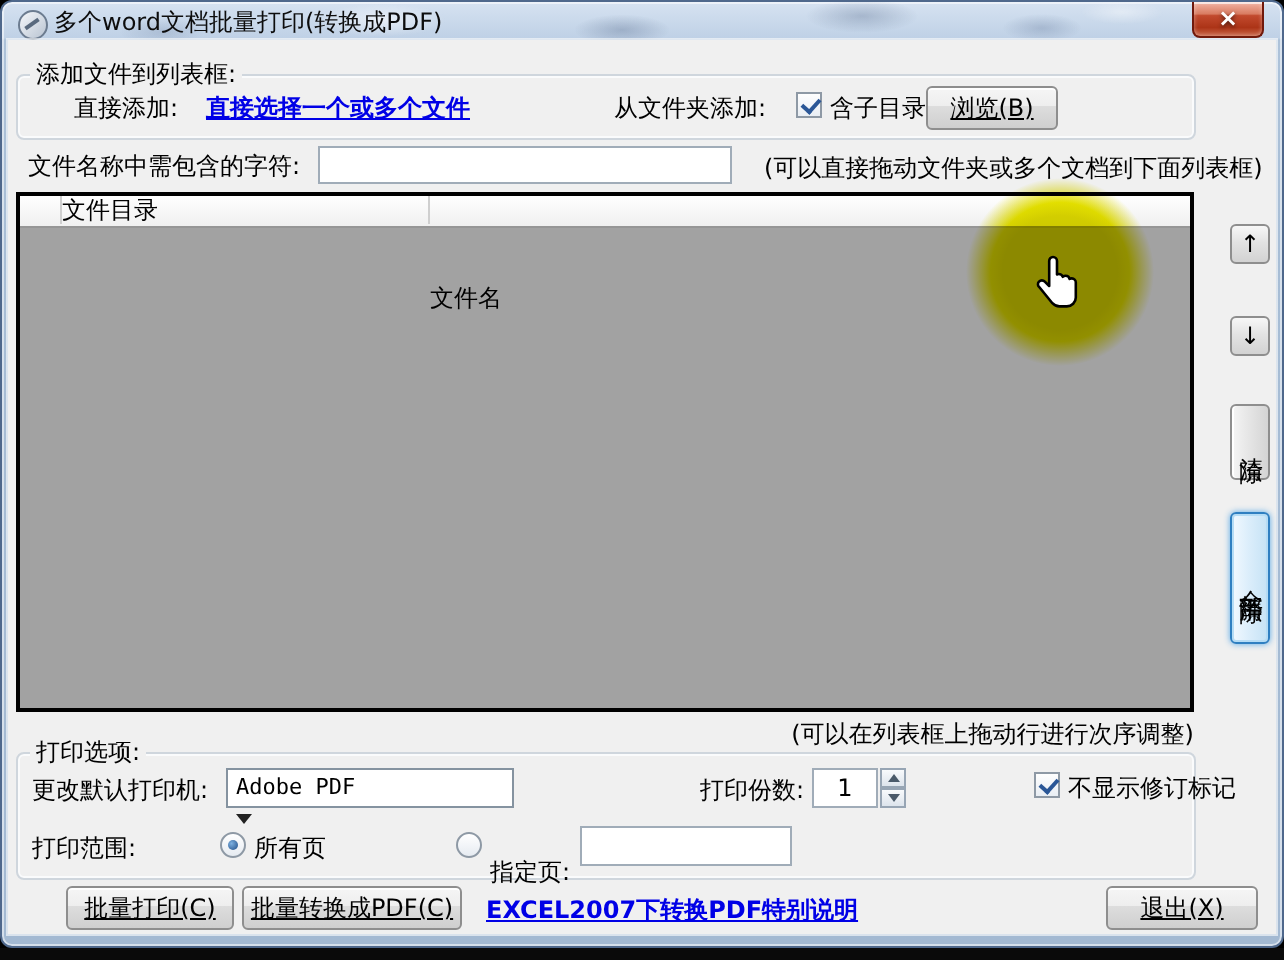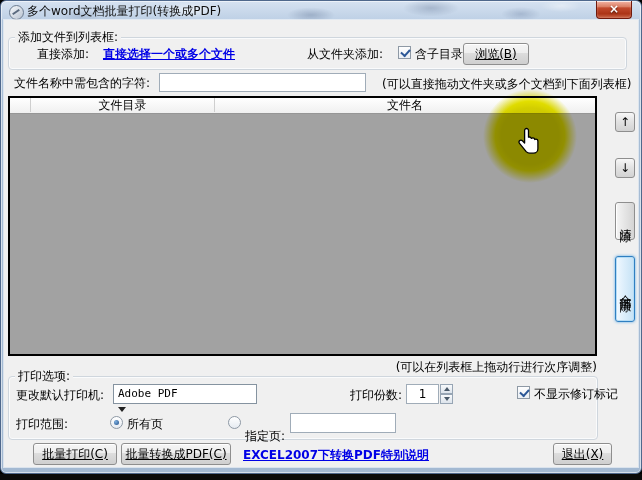--- a/index.html
+++ b/index.html
@@ -50,24 +50,24 @@
   .cbx{position:absolute;width:13px;height:13px;box-sizing:border-box;border:1px solid #8e99a5;
        background:linear-gradient(180deg,#fefefe,#e9eef4);cursor:default;}
   .check{position:absolute;left:2px;top:2px;width:7px;height:4px;border-left:2px solid #2b5797;border-bottom:2px solid #2b5797;transform:rotate(-48deg);}
   .radio{position:absolute;width:13px;height:13px;box-sizing:border-box;border:1px solid #8e99a5;border-radius:50%;
        background:linear-gradient(180deg,#fff,#e6ebf1);cursor:default;}
   .rdot{position:absolute;left:3px;top:3px;width:5px;height:5px;border-radius:50%;
        background:radial-gradient(circle at 35% 35%,#7db0e0,#1f4c86);}
   
   .list{position:absolute;left:4px;top:76px;width:589px;height:260px;box-sizing:border-box;border:2px solid #000;background:#a2a2a2;}
   .list-head{position:relative;height:15px;background:linear-gradient(180deg,#ffffff,#f0f0f0);border-bottom:1px solid #969696;}
-  .hcell{position:absolute;top:0;height:14px;line-height:14px;text-align:center;overflow:hidden;}
+  .hcell{position:absolute;top:0;height:14px;line-height:14px;text-align:left;overflow:hidden;}
   .hc0{left:0;width:20px;border-right:1px solid #cfcfcf;}
   .hc1{left:21px;width:183px;border-right:1px solid #cfcfcf;}
-  .hc2{left:205px;right:0;}
+  .hc2{left:205px;right:0;margin-top:44px;}
   
   .hl{position:absolute;left:479px;top:69px;width:94px;height:94px;border-radius:50%;pointer-events:none;z-index:5;
       mix-blend-mode:multiply;
       background:radial-gradient(closest-side,#dcd700 0,#dcd700 60%,#e6e200 74%,#f2f08e 88%,#ffffff 100%);}
   .cursor{position:absolute;left:513px;top:107px;z-index:6;pointer-events:none;}
   
   .combo{position:absolute;box-sizing:border-box;background:#fff;border:1px solid #8593a0;display:flex;align-items:stretch;cursor:default;}
   .combo-val{flex:1;line-height:18px;padding-left:4px;font-family:"DejaVu Sans Mono","Liberation Mono",monospace;font-size:11px;}
   .combo-ar{width:16px;display:flex;align-items:center;justify-content:center;}
   .tri-dn{width:0;height:0;border:4px solid transparent;border-top:5px solid #222;margin-top:4px;}
@@ -83,21 +83,21 @@
 <body>
 
 <div class="win">
   <div class="noise"></div>
   <div class="app-icon"></div>
   <div class="title">多个word文档批量打印(转换成PDF)</div>
   <div class="close"><span>×</span></div>
 
   <div class="client">
 
-    <div class="grp" style="left:4px;top:17px;width:588px;height:31px;padding-left:29px;">
+    <div class="grp" style="left:4px;top:17px;width:588px;height:31px;">
       <div class="grp-label">添加文件到列表框:</div>
       <div class="lbl" style="left:28px;top:9px;">直接添加:</div>
       <div class="lbl link" style="left:94px;top:9px;">直接选择一个或多个文件</div>
       <div class="lbl" style="left:298px;top:9px;">从文件夹添加:</div>
       <div class="cbx" style="left:389px;top:8px;">
         <div class="check"></div>
       </div>
       <div class="lbl" style="left:406px;top:9px;">含子目录</div>
       <div class="btn" style="left:454px;top:5px;width:66px;">浏览(B)</div>
     </div>
@@ -164,18 +164,18 @@
       <div class="radio" style="left:219px;top:39px;">
         
       </div>
       <div class="lbl" style="left:236px;top:52px;">指定页:</div>
       <input class="tbox" style="left: 281px; top: 36px; width: 106px; height: 20px;" value="">
     </div>
 
     <div class="btn" style="left:29px;top:423px;width:84px;">批量打印(C)</div>
     <div class="btn" style="left:117px;top:423px;width:110px;">批量转换成PDF(C)</div>
     <div class="lbl link" style="left:239px;top:428px;">EXCEL2007下转换PDF特别说明</div>
-    <div class="btn" style="left:549px;top:423px;width:59px;">退出(X)</div>
+    <div class="btn" style="left:549px;top:423px;width:76px;">退出(X)</div>
 
   </div>
 </div>
 
 <div class="bottom-strip"></div>
 
 </body></html>

